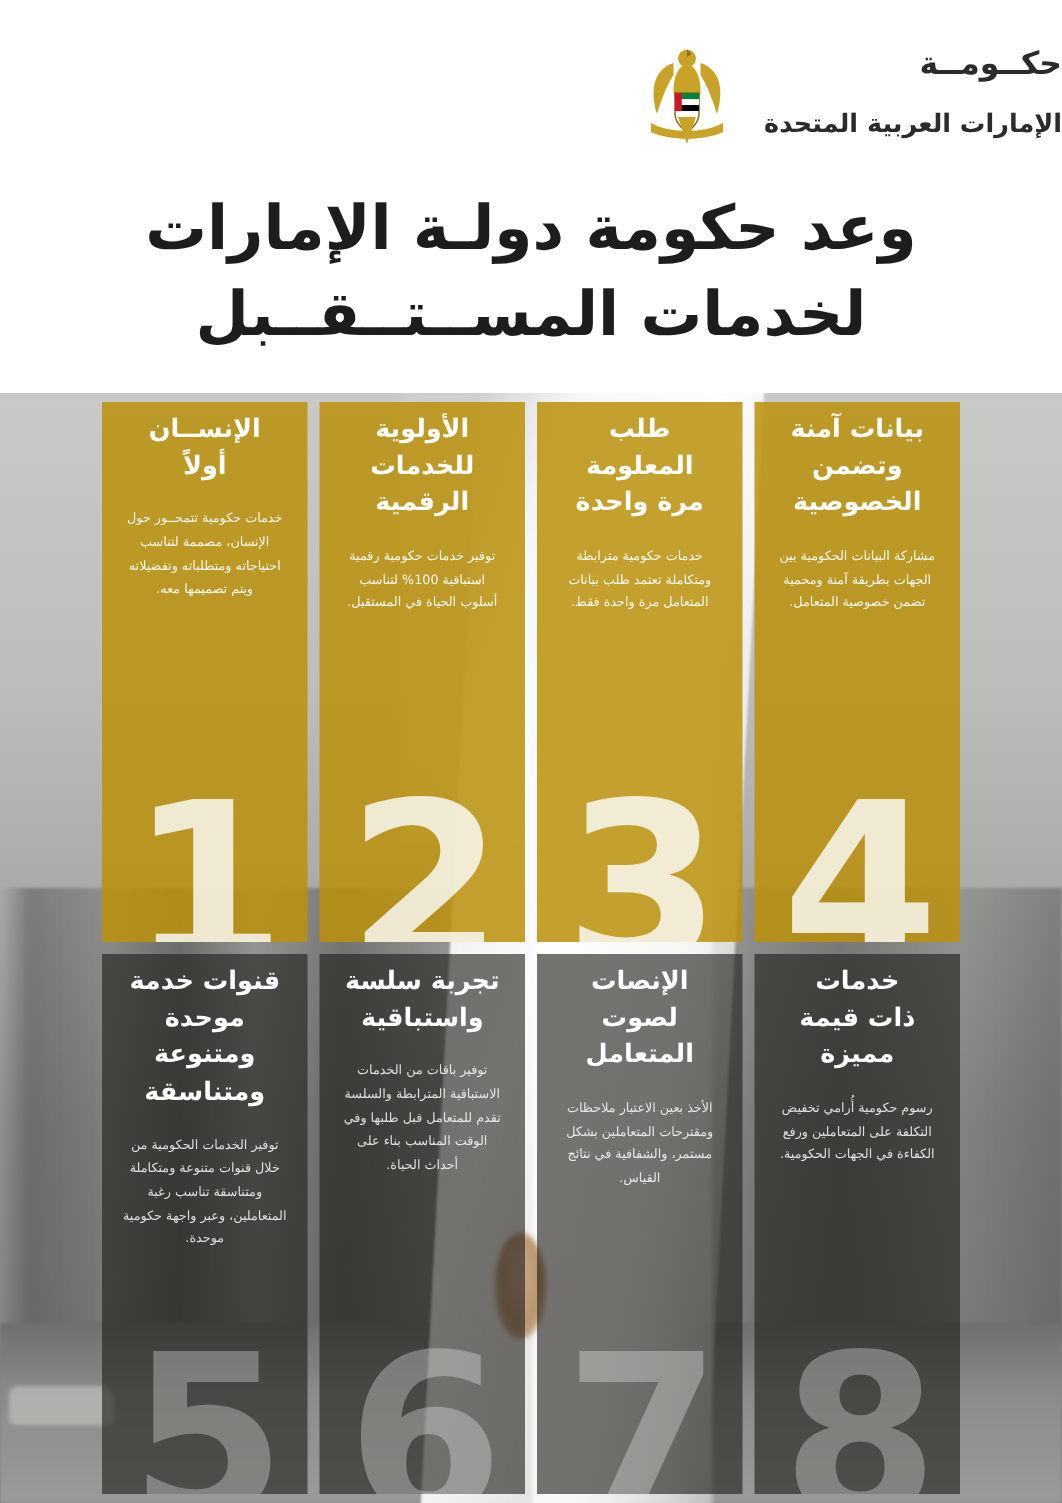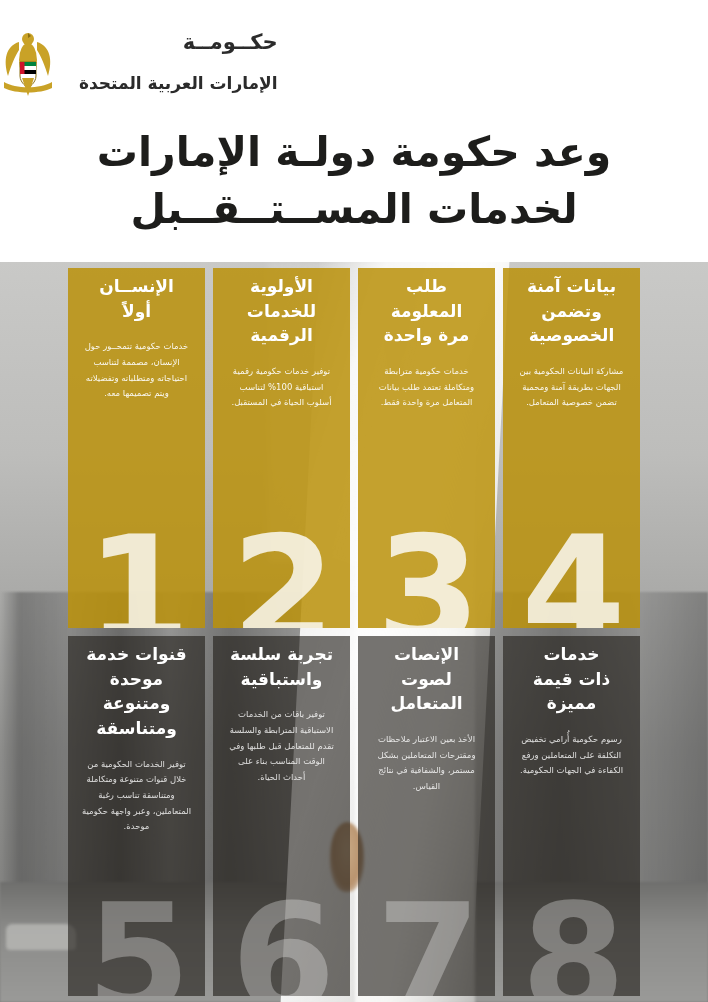--- a/index.html
+++ b/index.html
@@ -26,21 +26,21 @@
 
   .header {
     position: relative;
     height: 262px;
     background: #ffffff;
   }
 
   .emblem-row {
     display: flex;
     align-items: center;
-    justify-content: flex-end;
+    justify-content: flex-start;
     gap: 23px;
     padding-top: 26px;
   }
 
   .emblem {
     width: 56px;
     height: 72px;
     position: relative;
   }
   .emblem svg { display: block; }

